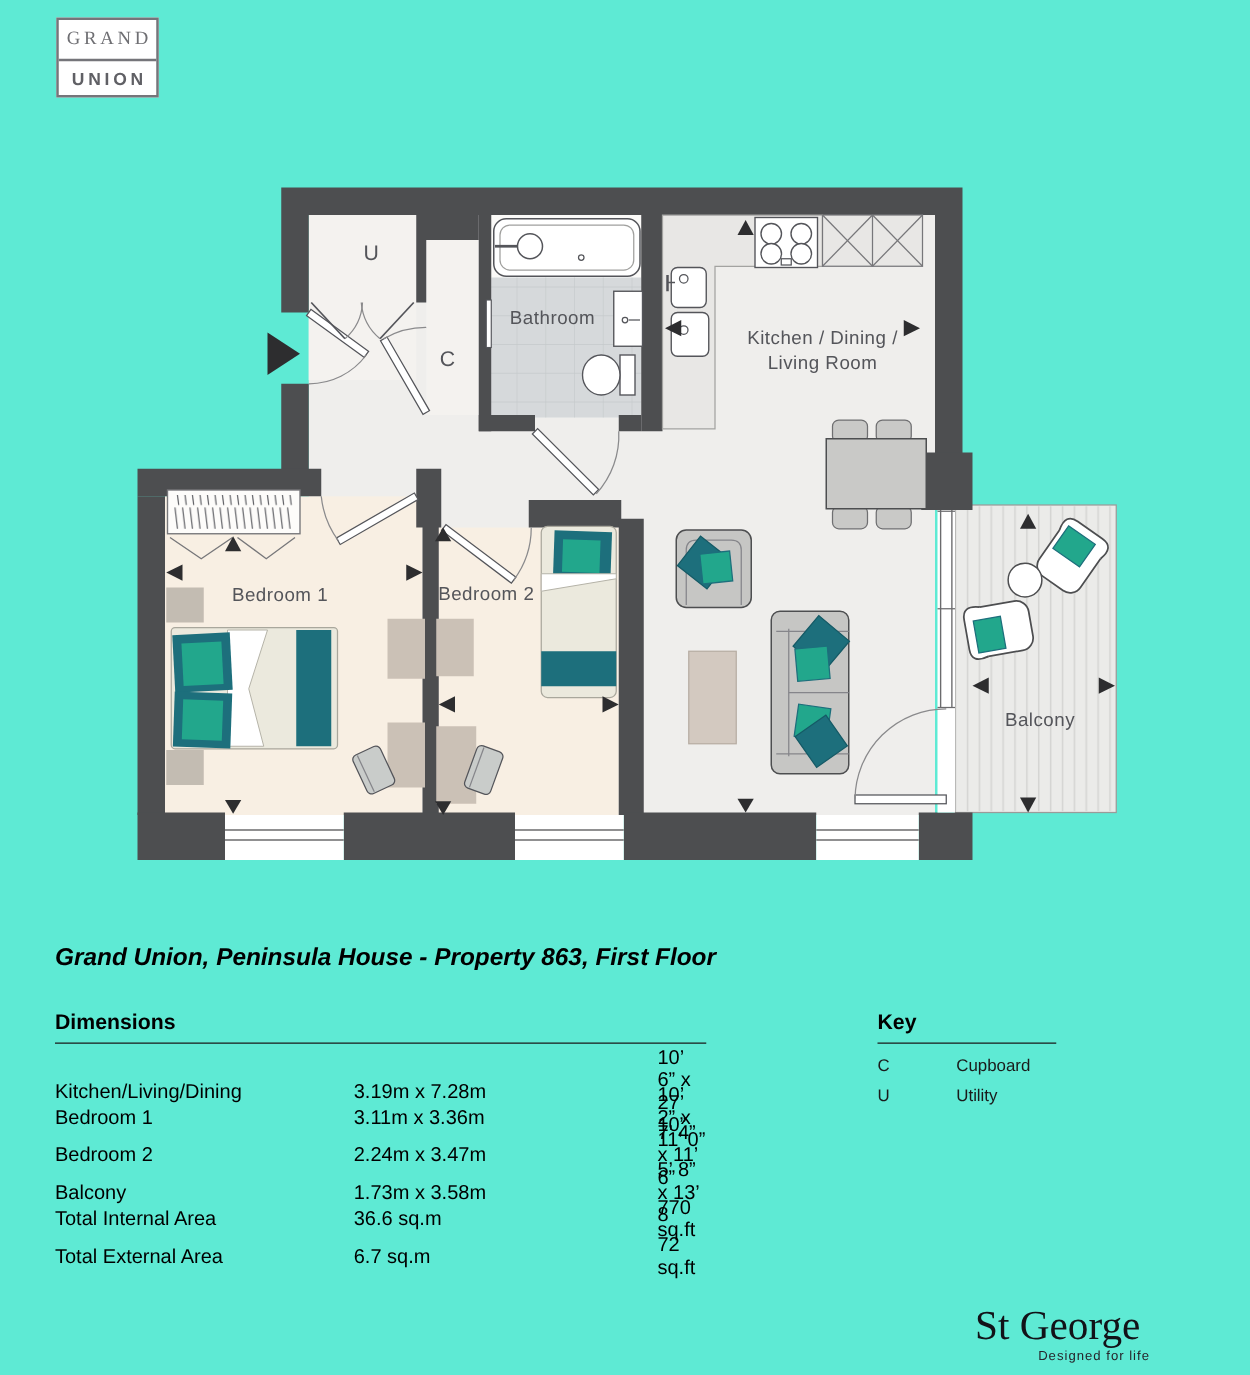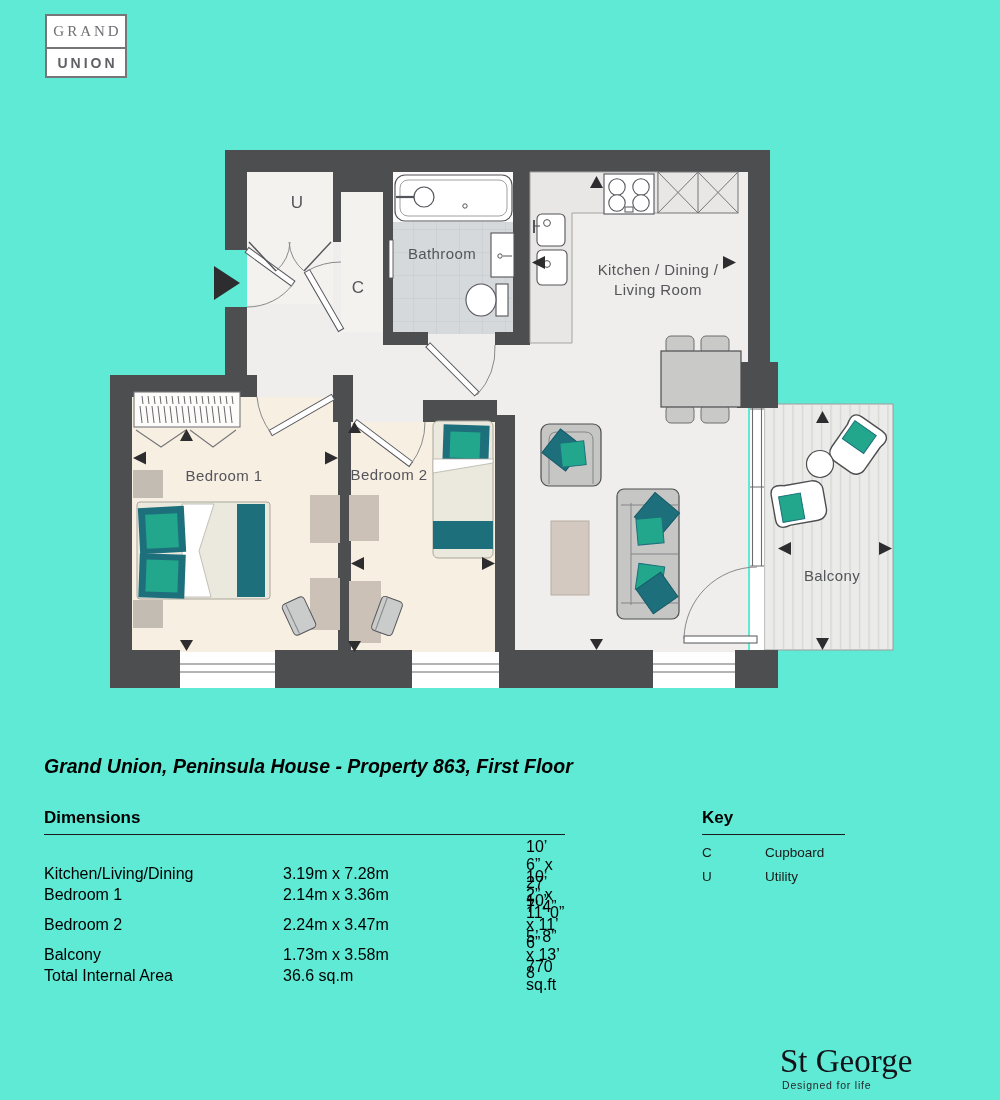--- a/index.html
+++ b/index.html
@@ -23,21 +23,21 @@
   .rule{border-top:1.5px solid #1a1a1a;margin-top:6px;}
   .dim-rows{margin-top:3px;}
   .dim-row{display:grid;grid-template-columns:191px 195px 1fr;height:30px;align-items:center;font-size:16px;gap:48px;}
   
   .keyblock{position:absolute;left:702px;top:808px;width:143px;}
   .key-rows{margin-top:5px;}
   .key-row{display:grid;grid-template-columns:63px 1fr;height:24px;align-items:center;font-size:13.5px;color:#1a1a1a;}
   
   .stg{position:absolute;left:780px;top:1044px;width:140px;}
   .stg-name{font-family:"Liberation Serif",serif;font-size:33px;color:#121218;letter-spacing:0;line-height:1.05;}
-  .stg-tag{font-size:10.5px;color:#26262c;letter-spacing:.8px;margin-top:0px;padding-left:2px;}
+  .stg-tag{font-size:10.5px;color:#26262c;letter-spacing:.8px;margin-top:0px;padding-left:2px;text-align:right;}
 </style>
 </head>
 <body>
 
 <div class="page">
 
   <div class="brand">
     <div class="brand-top">GRAND</div>
     <div class="brand-bottom">UNION</div>
   </div>
@@ -347,37 +347,42 @@
     <div class="sec-heading">Dimensions</div>
     <div class="rule"></div>
     <div class="dim-rows">
       <div class="dim-row">
         <span>Kitchen/Living/Dining</span>
         <span>3.19m x 7.28m</span>
         <span>10’ 6” x 27’ 10”</span>
       </div>
       <div class="dim-row">
         <span>Bedroom 1</span>
-        <span>2.14m x 3.36m</span>
+        <span>3.11m x 3.36m</span>
         <span>10’ 2” x 11’ 0”</span>
       </div>
       <div class="dim-row">
         <span>Bedroom 2</span>
         <span>2.24m x 3.47m</span>
         <span>7’ 4” x 11’ 6”</span>
       </div>
       <div class="dim-row">
         <span>Balcony</span>
         <span>1.73m x 3.58m</span>
         <span>5’ 8” x 13’ 8</span>
       </div>
       <div class="dim-row">
         <span>Total Internal Area</span>
         <span>36.6 sq.m</span>
         <span>770 sq.ft</span>
+      </div>
+      <div class="dim-row">
+        <span>Total External Area</span>
+        <span>6.7 sq.m</span>
+        <span>72 sq.ft</span>
       </div>
     </div>
   </div>
 
   <div class="keyblock">
     <div class="sec-heading">Key</div>
     <div class="rule"></div>
     <div class="key-rows">
       <div class="key-row">
         <span>C</span>

